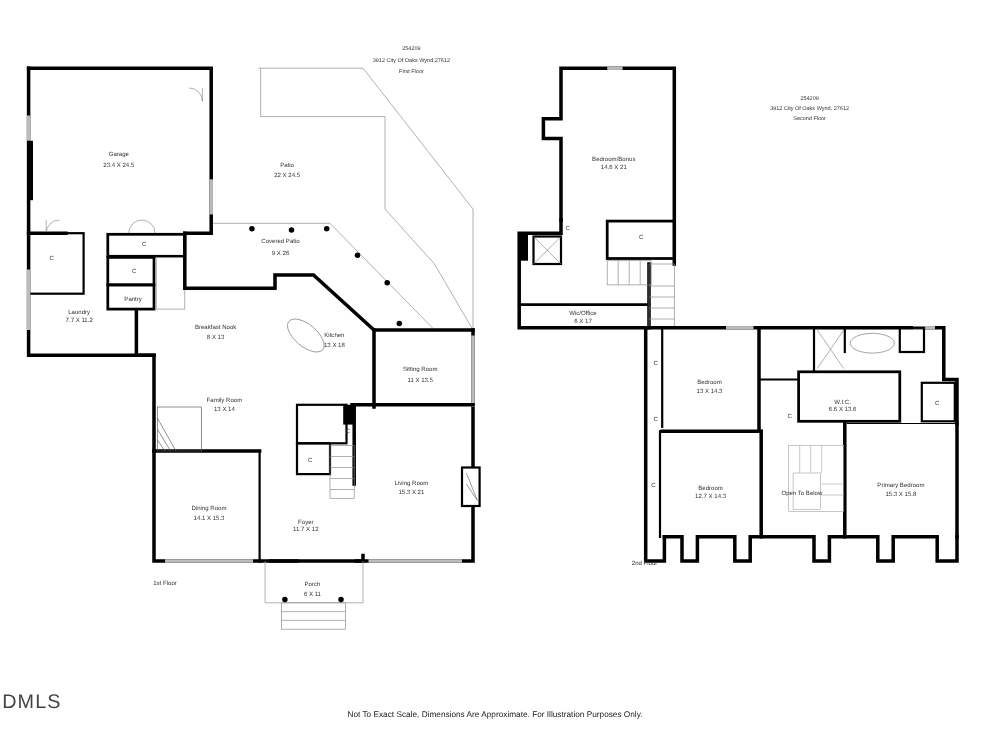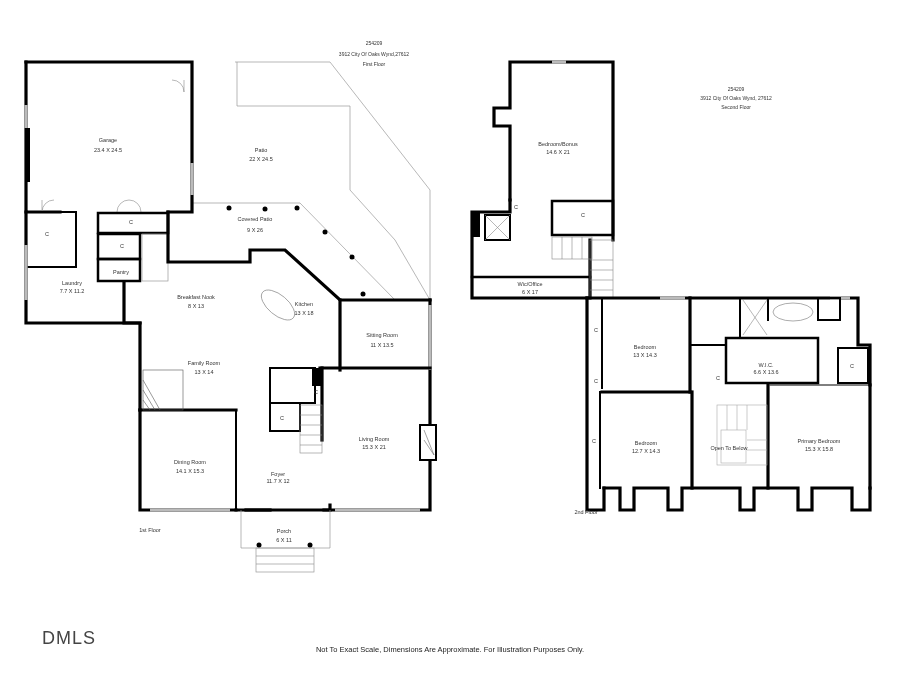--- a/index.html
+++ b/index.html
@@ -5,21 +5,21 @@
   html,body{margin:0;padding:0;background:#ffffff;}
   body{width:900px;height:673px;position:relative;overflow:hidden;font-family:"Liberation Sans",sans-serif;color:#222;}
   svg{position:absolute;left:0;top:0;}
   .lbl{font-family:"Liberation Sans",sans-serif;font-size:5.5px;fill:#333;text-anchor:middle;}
   .hdr{font-family:"Liberation Sans",sans-serif;font-size:5px;fill:#333;text-anchor:middle;}
   .wall{stroke:#000;stroke-width:3.2;fill:none;stroke-linecap:square;}
   .thin{stroke:#999;stroke-width:0.7;fill:none;}
   .win{stroke:#bbb;stroke-width:3.2;fill:none;}
   .door{stroke:#888;stroke-width:0.6;fill:none;}
   .footer{position:absolute;left:0;top:645px;width:900px;text-align:center;font-size:7.5px;color:#222;}
-  .logo{position:absolute;left:2px;top:628px;font-size:18px;letter-spacing:1px;color:#444;font-weight:300;margin-left:40px;}
+  .logo{position:absolute;left:2px;top:628px;font-size:18px;letter-spacing:1px;color:#444;font-weight:300;}
 </style>
 </head>
 <body>
 
 <svg width="900" height="673" viewBox="0 0 900 673">
 
   <g>
 
     <text class="hdr" x="374" y="45">254209</text>
     <text class="hdr" x="374" y="56">3912 City Of Oaks Wynd,27612</text>

